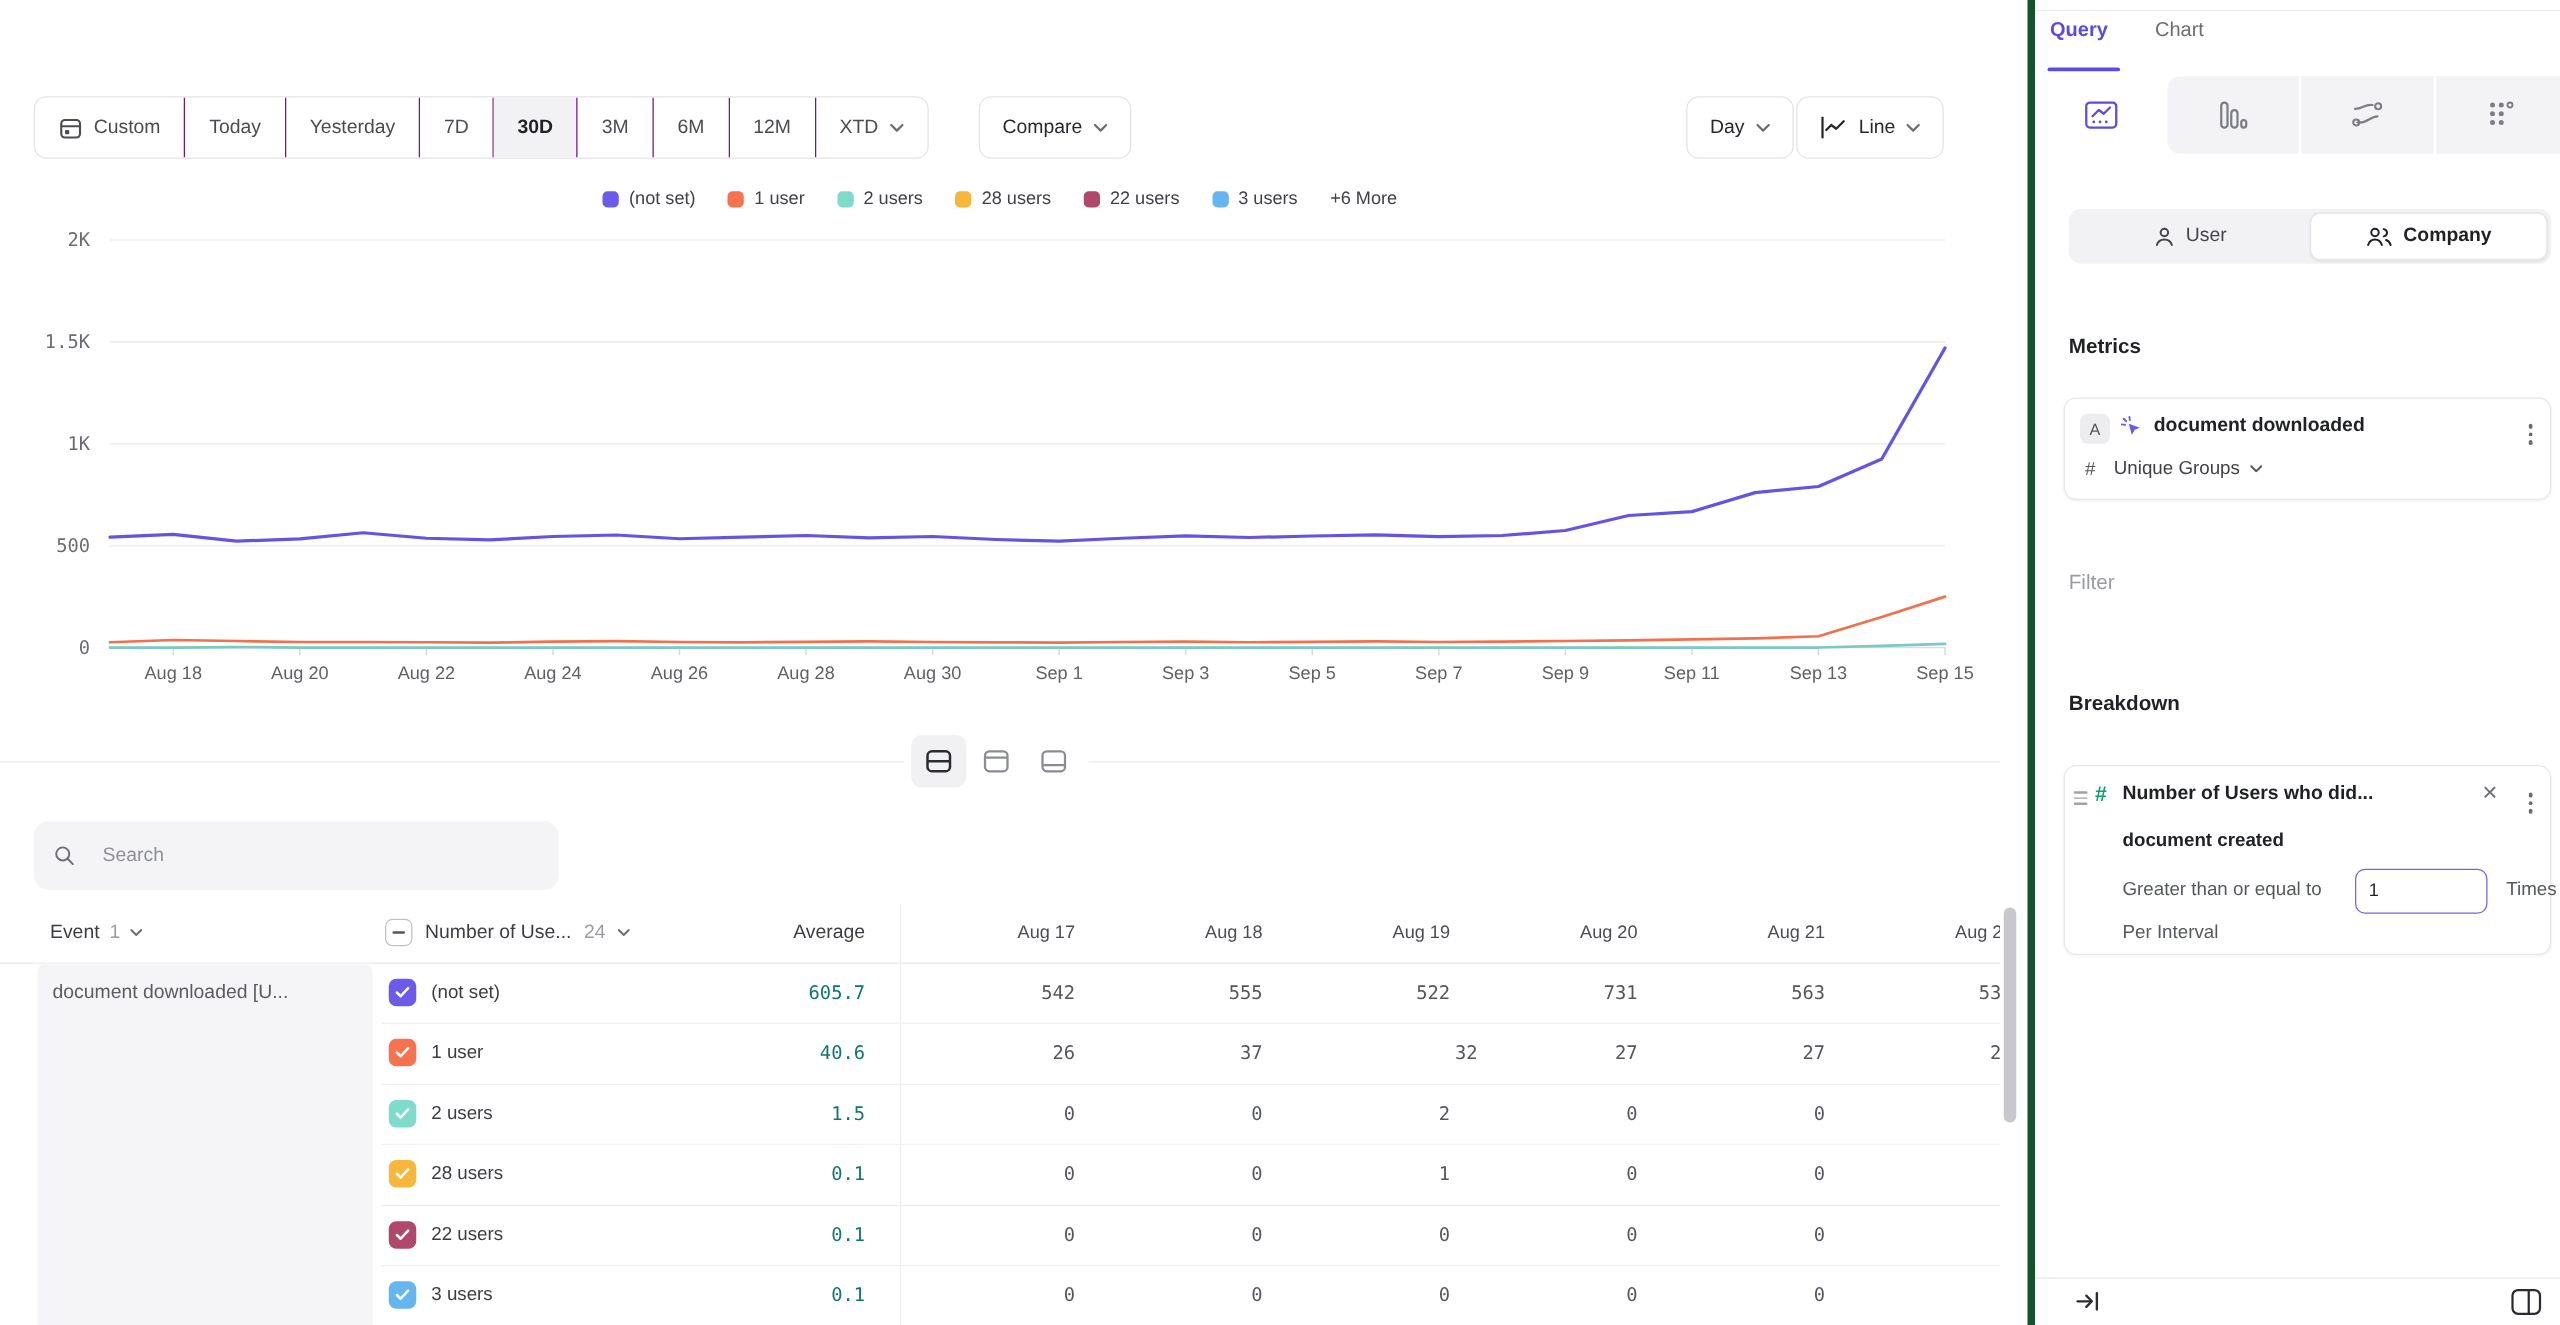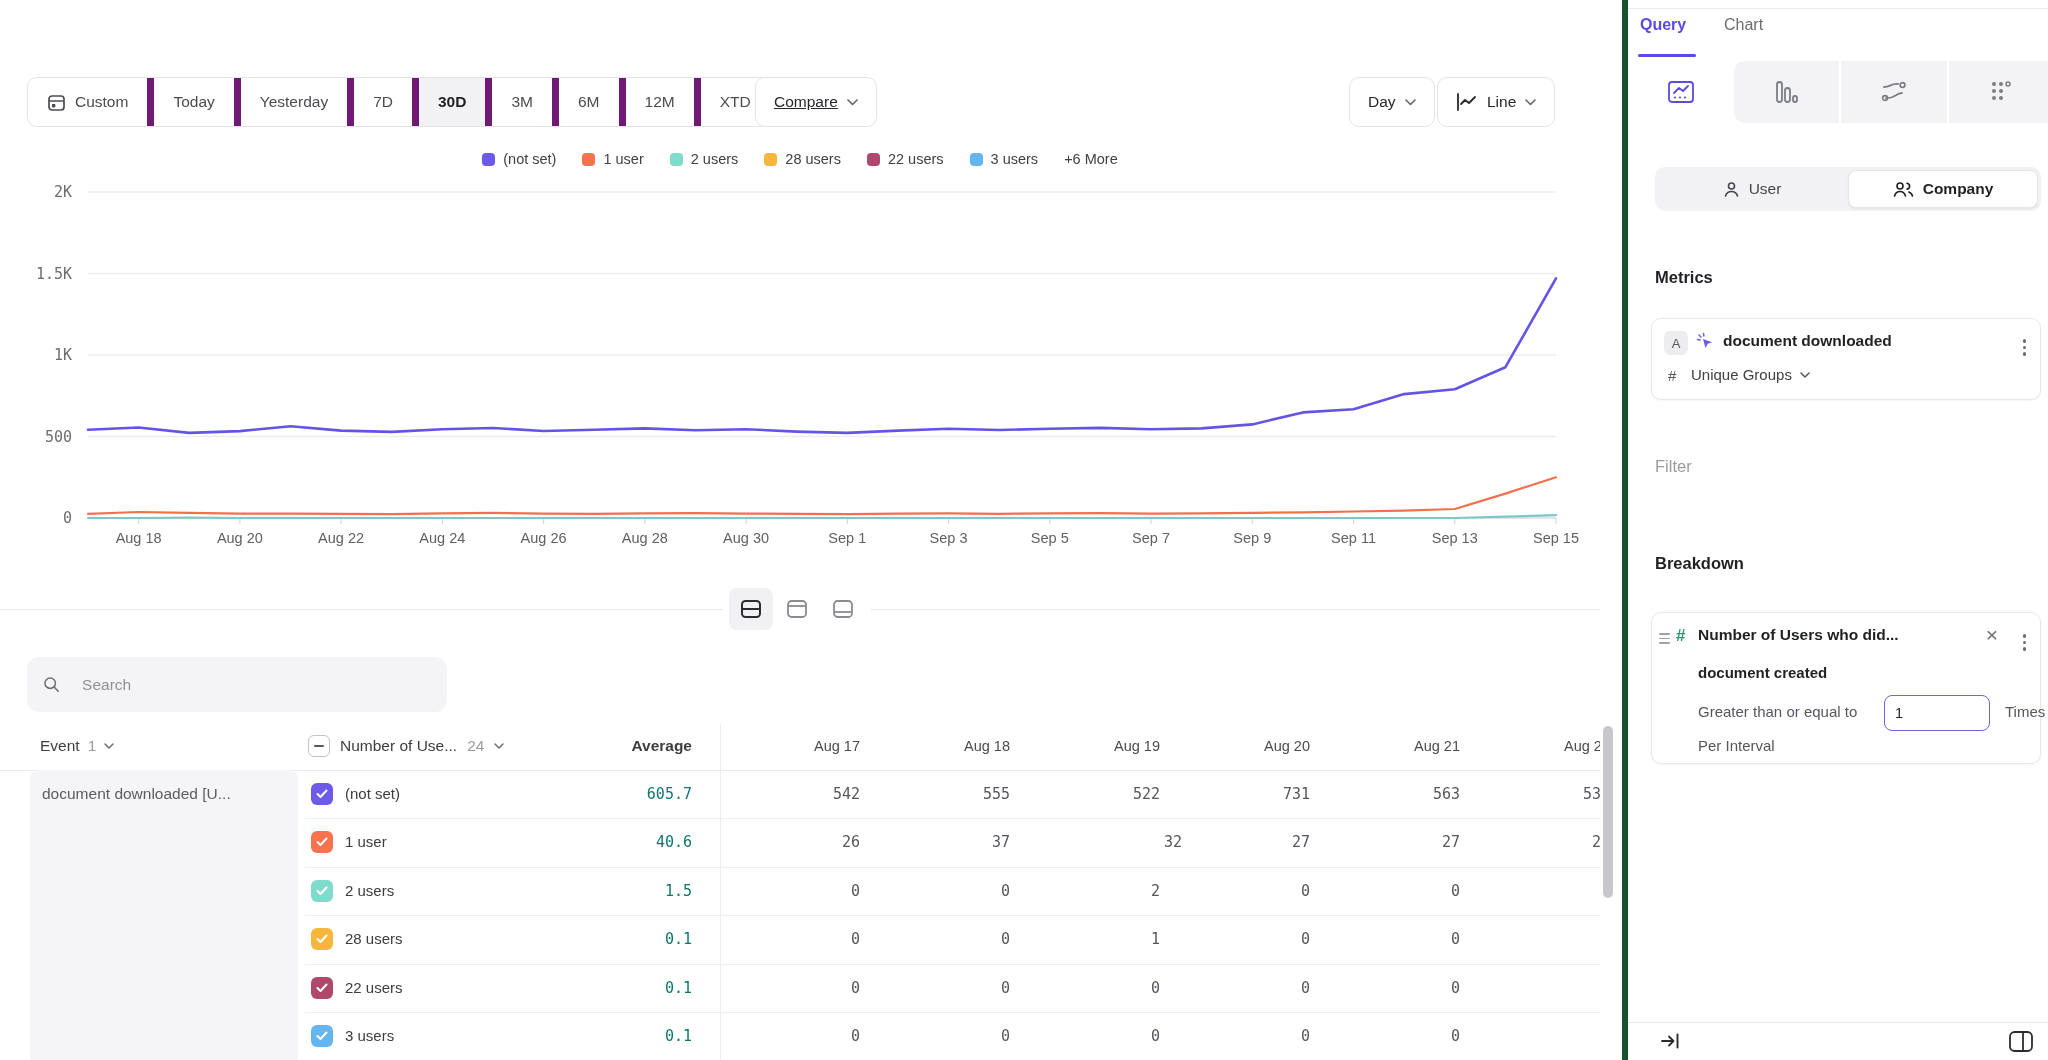--- a/index.html
+++ b/index.html
@@ -18,21 +18,21 @@
     position:absolute; top:77px; height:50px; display:inline-flex; align-items:center;
     gap:9px; padding:0 18px; background:#fff; border:1px solid #e4e4e7; border-radius:10px;
     font-size:15.5px; color:#26282d; cursor:pointer;
   }
   .date-range-group {
     position:absolute; left:27px; top:77px; height:50px; display:flex; align-items:stretch;
     border:1px solid #e4e4e7; border-radius:10px; background:#fff; overflow:hidden;
   }
   .dr-item {
     display:flex; align-items:center; gap:9px; padding:0 19px; font-size:15.5px; color:#4a4c52;
-    border-right:7px solid #701a75; cursor:pointer; white-space:nowrap;
+    border-right:1px solid #701a75; cursor:pointer; white-space:nowrap;
   }
   .dr-item:last-child { border-right:none; }
   .dr-item.active { background:#f2f2f4; color:#1f2126; font-weight:bold; }
 
   .chev { flex:none; }
 
   
   .legend {
     position:absolute; left:0; top:151px; width:1600px; display:flex; justify-content:center;
     align-items:center; gap:26px; font-size:14.5px; color:#3f4147;
@@ -63,21 +63,21 @@
     font-family:"Liberation Sans", sans-serif;
   }
   .search-box input::placeholder { color:#8e9096; }
 
   
   .thead-border { position:absolute; left:0; top:770px; width:1600px; height:1px; background:#e9e9eb; }
   .col-divider { position:absolute; left:720px; top:723px; width:1px; height:337px; background:#ededf0; }
   .th-event { position:absolute; left:40px; top:721px; height:49px; display:flex; align-items:center; gap:8px; font-size:15.5px; color:#3b3d42; cursor:pointer; }
   .th-series { position:absolute; left:308px; top:721px; height:49px; display:flex; align-items:center; gap:10px; font-size:15.5px; color:#3b3d42; cursor:pointer; }
   .th-count { color:#9a9ca2; }
-  .th-average { position:absolute; left:560px; top:721px; height:49px; width:132px; display:flex; align-items:center; justify-content:flex-end; font-size:15.5px; color:#3b3d42;font-weight:bold; }
+  .th-average { position:absolute; left:560px; top:721px; height:49px; width:132px; display:flex; align-items:center; justify-content:flex-end; font-size:15.5px; color:#3b3d42; }
   .th-date { position:absolute; top:721px; height:49px; width:150px; display:flex; align-items:center; justify-content:flex-end; font-size:14.5px; color:#4a4c52; }
 
   .chk-ind {
     width:22px; height:22px; border:1.5px solid #c2c2c7; border-radius:6px; background:#fff;
     display:flex; align-items:center; justify-content:center; cursor:pointer;
   }
   .chk-ind .minus { width:10px; height:2px; background:#55575e; border-radius:1px; }
 
   .event-block {
     position:absolute; left:30px; top:770px; width:268px; height:290px; background:#f5f5f7;
@@ -231,21 +231,21 @@
         <span>12M</span>
       </div>
       <div class="dr-item">
         <span>XTD</span>
         <svg class="chev" width="11" height="7" viewBox="0 0 11 7">
           <path d="M1 1l4.5 4.5L10 1" fill="none" stroke="#6a6c72" stroke-width="1.7" stroke-linecap="round" stroke-linejoin="round"></path>
         </svg>
       </div>
     </div>
 
-  <button class="btn" style="left:755px;text-decoration:underline;">
+  <button class="btn" style="left:783px;">
     <span>Compare</span>
     <svg class="chev" width="11" height="7" viewBox="0 0 11 7">
         <path d="M1 1l4.5 4.5L10 1" fill="none" stroke="#6a6c72" stroke-width="1.7" stroke-linecap="round" stroke-linejoin="round"></path>
       </svg>
   </button>
 
   <button class="btn" style="left:1349px;">
     <span>Day</span>
     <svg class="chev" width="11" height="7" viewBox="0 0 11 7">
         <path d="M1 1l4.5 4.5L10 1" fill="none" stroke="#6a6c72" stroke-width="1.7" stroke-linecap="round" stroke-linejoin="round"></path>

